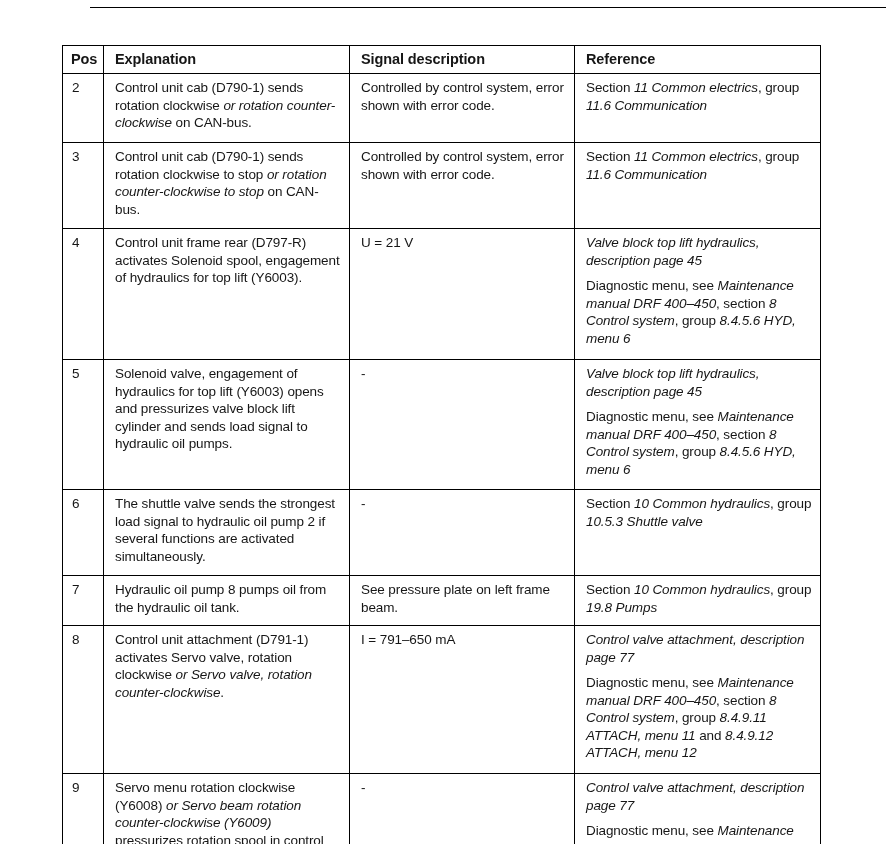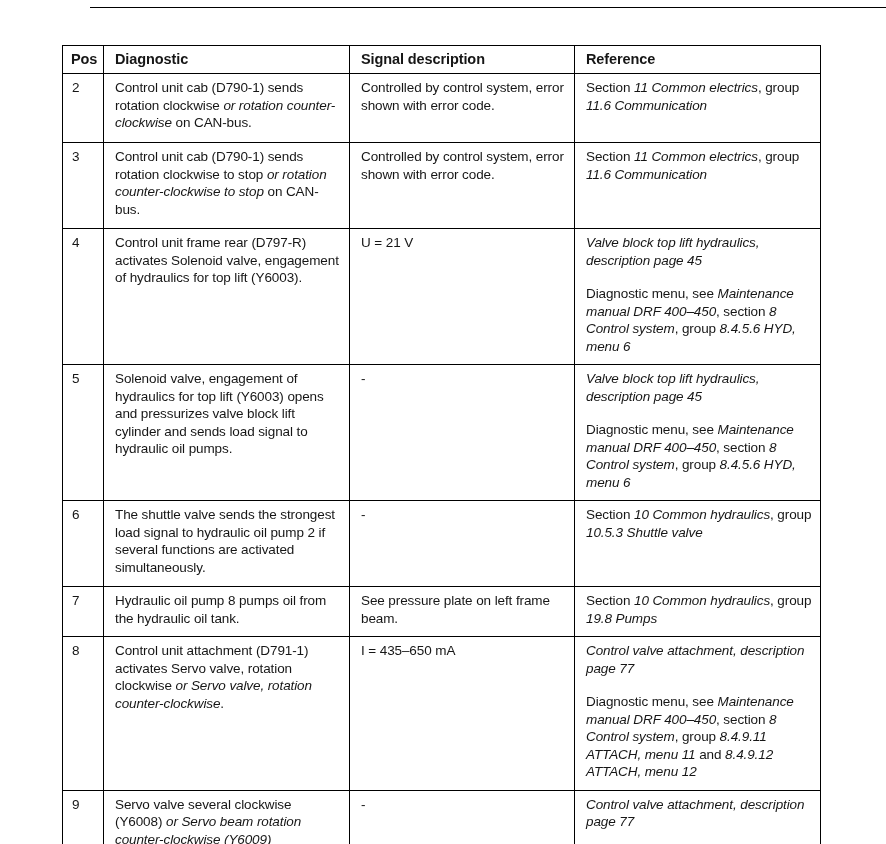--- a/index.html
+++ b/index.html
@@ -31,21 +31,21 @@
     font-size: 14.5px; font-weight: bold;
     padding: 5px 6px 6px 11px;
   }
   th.col-pos { padding-left: 8px; }
   td {
     font-size: 13.5px; line-height: 17.5px;
     padding: 5px 8px 9px 11px;
   }
   td.col-pos { padding-left: 9px; }
   td p { margin: 0; }
-  td p + p { margin-top: 16px; }
+  td p + p { margin-top: 8px; }
   i { }
   
   tbody tr:nth-child(1) { height: 69px; }
   tbody tr:nth-child(2) { height: 86px; }
   tbody tr:nth-child(3) { height: 131px; }
   tbody tr:nth-child(4) { height: 130px; }
   tbody tr:nth-child(5) { height: 86px; }
   tbody tr:nth-child(6) { height: 49px; }
   tbody tr:nth-child(7) { height: 148px; }
   tbody tr:nth-child(8) { height: 120px; }
@@ -59,21 +59,21 @@
   <table class="spec-table">
     <colgroup>
       <col class="c-pos">
       <col class="c-exp">
       <col class="c-sig">
       <col class="c-ref">
     </colgroup>
     <thead>
       <tr>
         <th class="col-pos">Pos</th>
-        <th>Diagnostic</th>
+        <th>Explanation</th>
         <th>Signal description</th>
         <th>Reference</th>
       </tr>
     </thead>
     <tbody>
         <tr>
           <td class="col-pos">2</td>
           <td class="col-exp">
             <p><span>Control unit cab (D790-1) sends rotation clockwise </span><i>or rotation counter-clockwise</i><span> on CAN-bus.</span></p>
           </td>
@@ -92,21 +92,21 @@
           <td class="col-sig">
             <p><span>Controlled by control system, error shown with error code.</span></p>
           </td>
           <td class="col-ref">
             <p><span>Section </span><i>11 Common electrics</i><span>, group </span><i>11.6 Communication</i></p>
           </td>
         </tr>
         <tr>
           <td class="col-pos">4</td>
           <td class="col-exp">
-            <p><span>Control unit frame rear (D797-R) activates Solenoid valve, engagement of hydraulics for top lift (Y6003).</span></p>
+            <p><span>Control unit frame rear (D797-R) activates Solenoid spool, engagement of hydraulics for top lift (Y6003).</span></p>
           </td>
           <td class="col-sig">
             <p><span>U = 21 V</span></p>
           </td>
           <td class="col-ref">
             <p><i>Valve block top lift hydraulics, description page 45</i></p>
             <p><span>Diagnostic menu, see </span><i>Maintenance manual DRF 400–450</i><span>, section </span><i>8 Control system</i><span>, group </span><i>8.4.5.6 HYD, menu 6</i></p>
           </td>
         </tr>
         <tr>
@@ -145,31 +145,31 @@
           <td class="col-ref">
             <p><span>Section </span><i>10 Common hydraulics</i><span>, group </span><i>19.8 Pumps</i></p>
           </td>
         </tr>
         <tr>
           <td class="col-pos">8</td>
           <td class="col-exp">
             <p><span>Control unit attachment (D791-1) activates Servo valve, rotation clockwise </span><i>or Servo valve, rotation counter-clockwise</i><span>.</span></p>
           </td>
           <td class="col-sig">
-            <p><span>I = 435–650 mA</span></p>
+            <p><span>I = 791–650 mA</span></p>
           </td>
           <td class="col-ref">
             <p><i>Control valve attachment, description page 77</i></p>
             <p><span>Diagnostic menu, see </span><i>Maintenance manual DRF 400–450</i><span>, section </span><i>8 Control system</i><span>, group </span><i>8.4.9.11 ATTACH, menu 11</i><span> and </span><i>8.4.9.12 ATTACH, menu 12</i></p>
           </td>
         </tr>
         <tr>
           <td class="col-pos">9</td>
           <td class="col-exp">
-            <p><span>Servo valve several clockwise (Y6008) </span><i>or Servo beam rotation counter-clockwise (Y6009)</i><span> pressurizes rotation spool in control valve</span></p>
+            <p><span>Servo menu rotation clockwise (Y6008) </span><i>or Servo beam rotation counter-clockwise (Y6009)</i><span> pressurizes rotation spool in control valve</span></p>
           </td>
           <td class="col-sig">
             <p><span>-</span></p>
           </td>
           <td class="col-ref">
             <p><i>Control valve attachment, description page 77</i></p>
             <p><span>Diagnostic menu, see </span><i>Maintenance</i></p>
           </td>
         </tr>
       </tbody>

